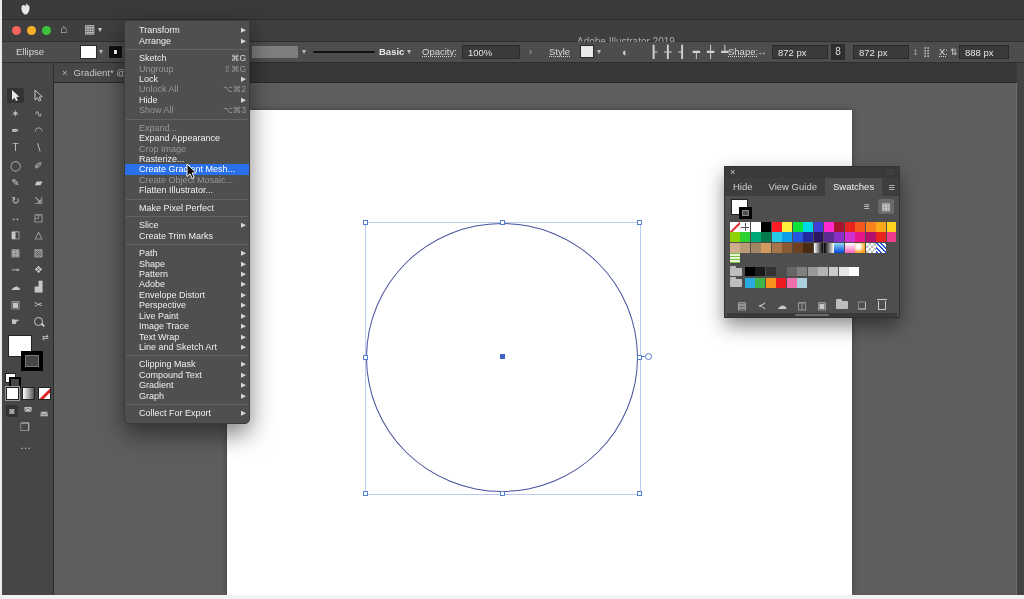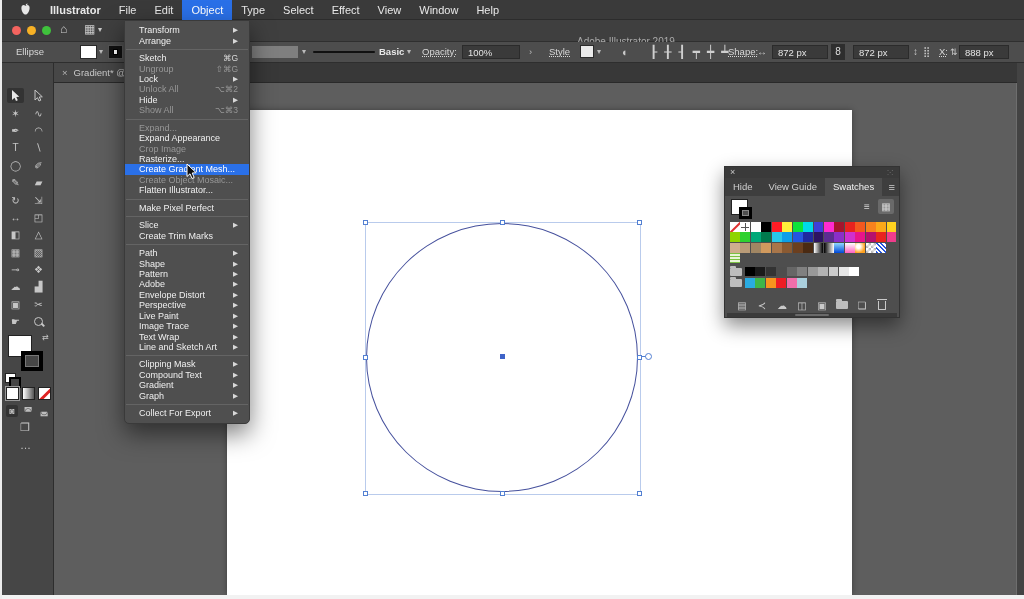--- a/index.html
+++ b/index.html
@@ -87,21 +87,21 @@
   .side-stick{position:absolute;left:585px;top:274px;width:7px;height:1px;background:#5380d2;}
   .side-circle{position:absolute;left:591px;top:271px;width:7px;height:7px;border:1px solid #5380d2;
                border-radius:50%;background:#fff;box-sizing:border-box;}
   .dock{position:absolute;right:0;top:42px;width:7px;bottom:4px;background:#434343;border-left:1px solid #6e6e6e;z-index:3;}
   .bottom-strip{position:absolute;left:0;bottom:0;right:0;height:4px;background:#f2f2f2;z-index:6;}
   
   .dropdown{position:absolute;left:122px;top:20px;width:126px;background:#4f4f4f;
             border:1px solid #3a3a3a;border-radius:0 0 5px 5px;box-shadow:0 10px 24px rgba(0,0,0,.5);
             padding:4px 0 5px;z-index:70;box-sizing:border-box;}
   .menu-row{display:flex;justify-content:space-between;align-items:center;
-            height:10.45px;padding:0 11px 0 14px;font-size:9px;color:#f0f0f0;white-space:nowrap;}
+            height:10.45px;padding:0 3px 0 14px;font-size:9px;color:#f0f0f0;white-space:nowrap;}
   .menu-row .mr{font-size:8.5px;color:#d8d8d8;}
   .menu-row .mr.sub{font-size:6.5px;}
   .menu-row.disabled{color:#979797;}
   .menu-row.disabled .mr{color:#979797;}
   .menu-row.highlighted{background:#2a70e8;color:#fff;}
   .menu-sep{height:1px;background:#646464;margin:3px 1px;}
   .cursor{position:absolute;left:184px;top:163px;z-index:90;}
   
   .panel{position:absolute;left:722px;top:166px;width:176px;height:152px;background:#4e4e4e;
          border:1px solid #333;box-shadow:0 8px 18px rgba(0,0,0,.45);z-index:40;box-sizing:border-box;}
@@ -153,32 +153,20 @@
 
 <div class="screen">
 
   <div class="menubar">
     <span class="apple-wrap">
       <svg width="11" height="13" viewBox="0 0 11 13">
         <path d="M5.5 3 C4 1.4 2 1.9 1.5 4 C1 6.5 2.5 10 4 11 C5 11.7 6 11.7 7 11 C8.5 10 10 6.5 9.5 4 C9 1.9 7 1.4 5.5 3 Z" fill="#e6e6e6"></path>
         <path d="M5.6 2.6 C5.6 1.3 6.6 0.6 7.6 0.5 C7.6 1.7 6.7 2.6 5.6 2.6 Z" fill="#e6e6e6"></path>
       </svg>
     </span>
-    <span style="display:flex;">
-        <span class="mi bold">Illustrator</span>
-        <span class="mi">File</span>
-        <span class="mi">Edit</span>
-        <span class="mi active">Object</span>
-        <span class="mi">Type</span>
-        <span class="mi">Select</span>
-        <span class="mi">Effect</span>
-        <span class="mi">View</span>
-        <span class="mi">Window</span>
-        <span class="mi">Help</span>
-      </span>
   </div>
 
   <div class="titlebar">
     <span class="tl red"></span>
     <span class="tl yellow"></span>
     <span class="tl green"></span>
     <span class="tb-icon" style="left:58px;">⌂</span>
     <span class="tb-icon" style="left:82px;">▦</span>
     <span class="tb-icon" style="left:96px;font-size:8px;top:5px;">▾</span>
     <span class="win-title">Adobe Illustrator 2019</span>

